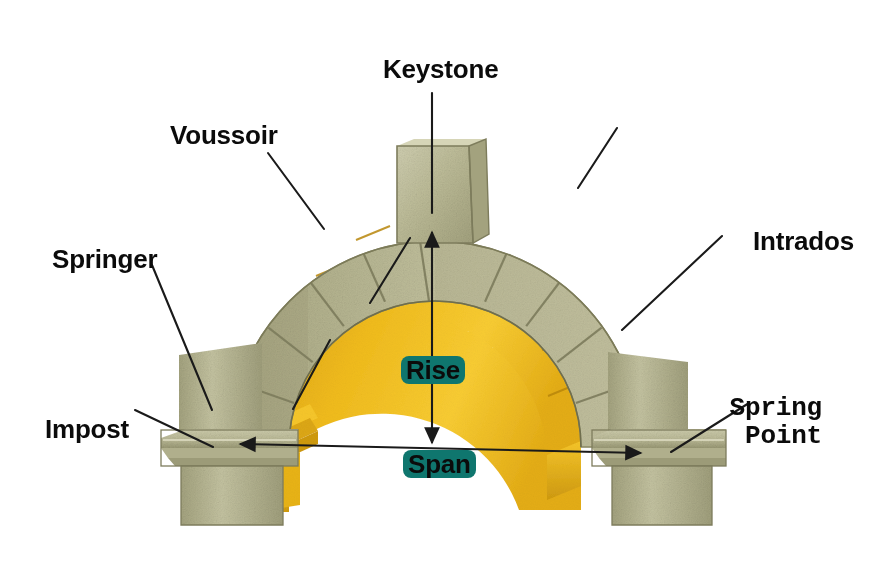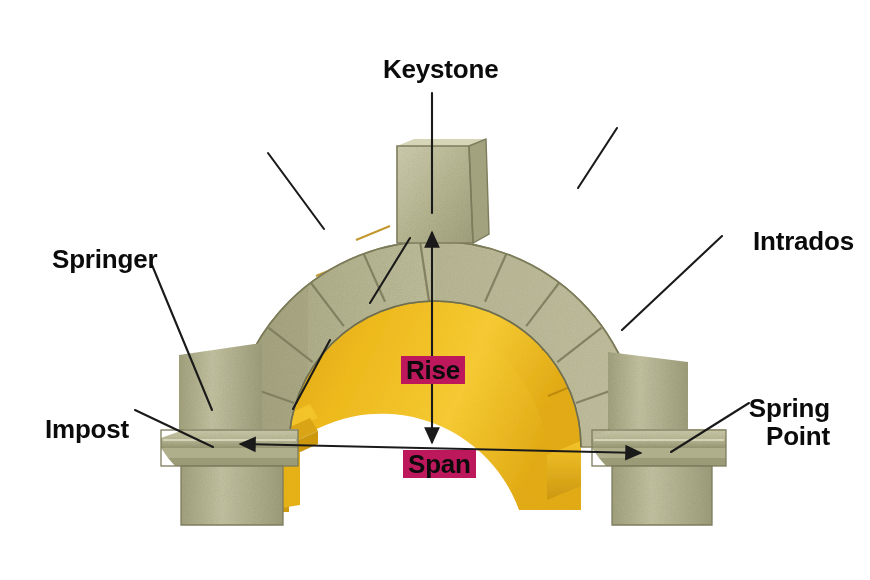--- a/index.html
+++ b/index.html
@@ -31,22 +31,23 @@
     color: #0b0b0b;
     font-family: "Liberation Sans", "DejaVu Sans", sans-serif;
     font-size: 26px;
     font-weight: 700;
     letter-spacing: -0.2px;
     line-height: 1.08;
     white-space: pre;
     user-select: none;
   }
   .label.measure {
-    background: #be185d;
+    background: #0f766e;
     padding: 0 5px;
+    border-radius: 8px;
   }
   .label-right { text-align: right; }
   .label-center { text-align: center; }
 </style>
 </head>
 <body>
 
 <div id="stage">
 
   <svg id="diagram-svg" viewBox="0 0 870 580">
@@ -232,29 +233,30 @@
     </g>
 
     <g stroke="#1a1a1a" stroke-width="2.1" fill="none">
       <line x1="432" y1="232" x2="432" y2="443" marker-start="url(#arwStart)" marker-end="url(#arwEnd)"></line>
       <line x1="240" y1="444" x2="641" y2="453" marker-start="url(#arwStart)" marker-end="url(#arwEnd)"></line>
     </g>
   </svg>
 
   <div class="label" style="left:383px; top:55px;">Keystone</div>
 
+  <div class="label" style="left:170px; top:121px;">Voussoir</div>
 
 
   <div class="label" style="left:729px; top:227px;margin-left:24px;">Intrados</div>
 
   <div class="label" style="left:52px; top:245px;text-align:right;">Springer</div>
 
 
   <div class="label" style="left:45px; top:415px;">Impost</div>
 
-  <div class="label label-right" style="right:40px; top:394px;">Spring
+  <div class="label label-right" style="right:48px; top:394px;font-family:Liberation Mono, monospace;">Spring
 Point</div>
 
   <div class="label measure label-center" style="left:401px; top:356px;">Rise</div>
 
   <div class="label measure label-center" style="left:403px; top:450px;text-align:center;">Span</div>
 
 </div>
 
 </body></html>

